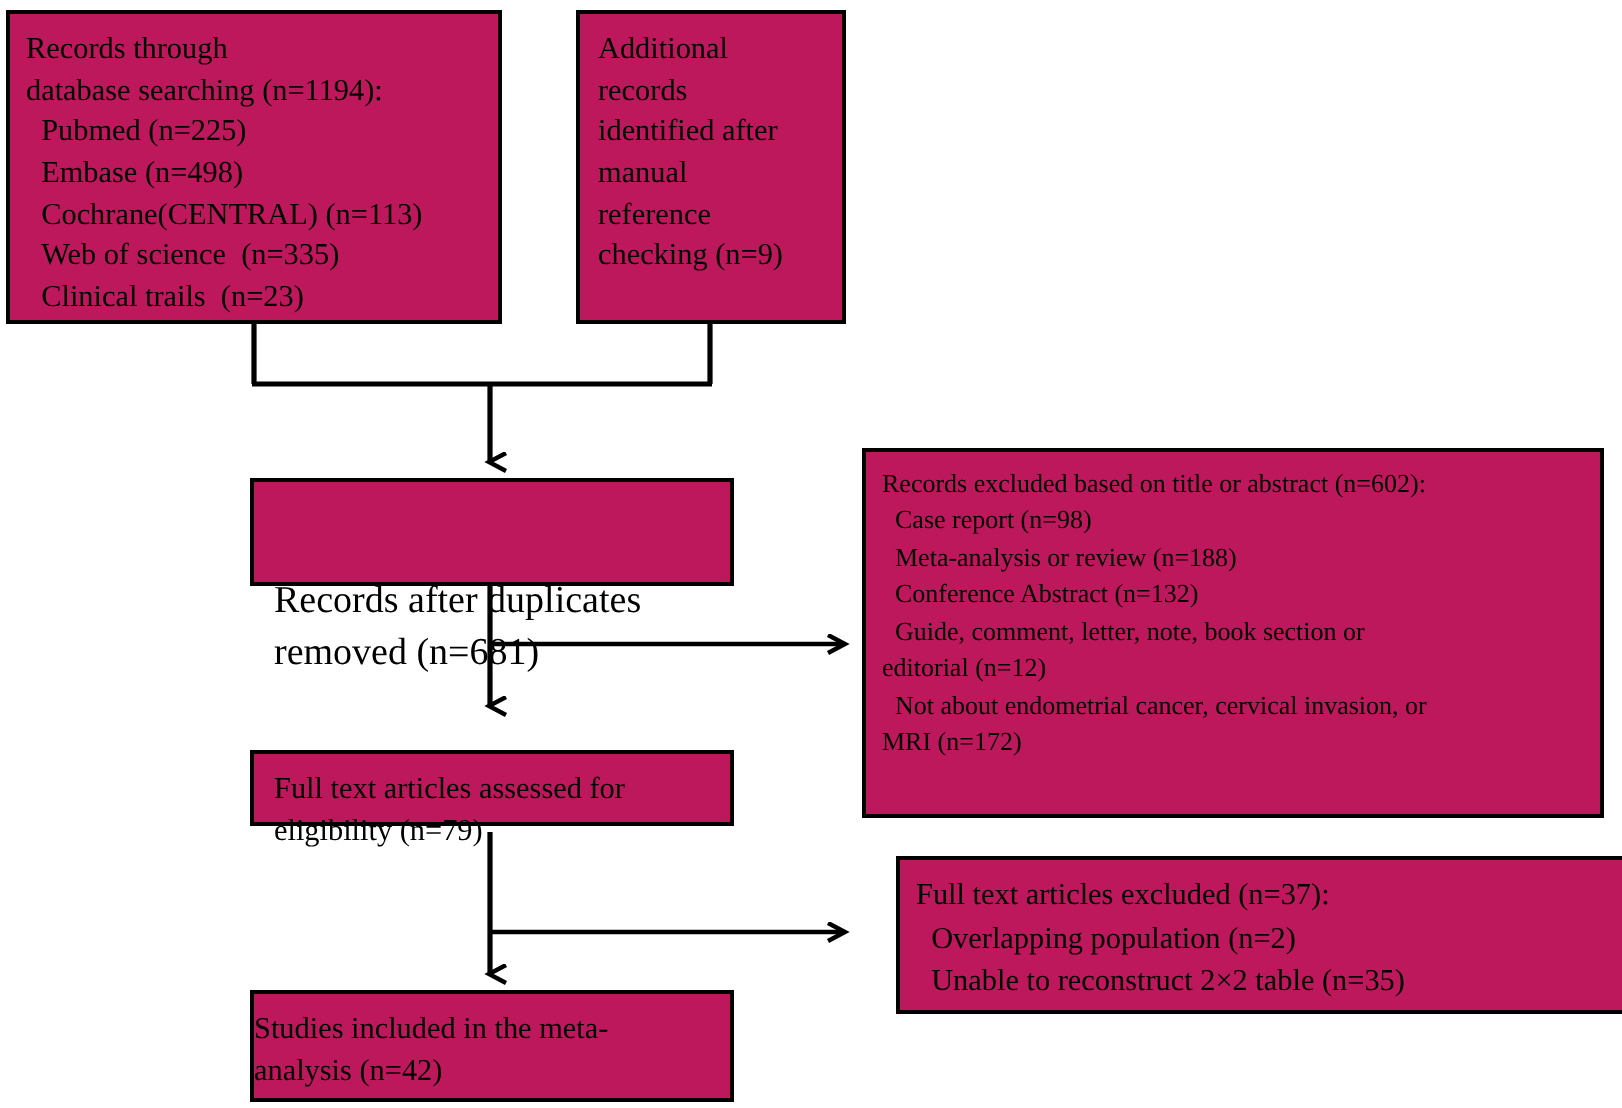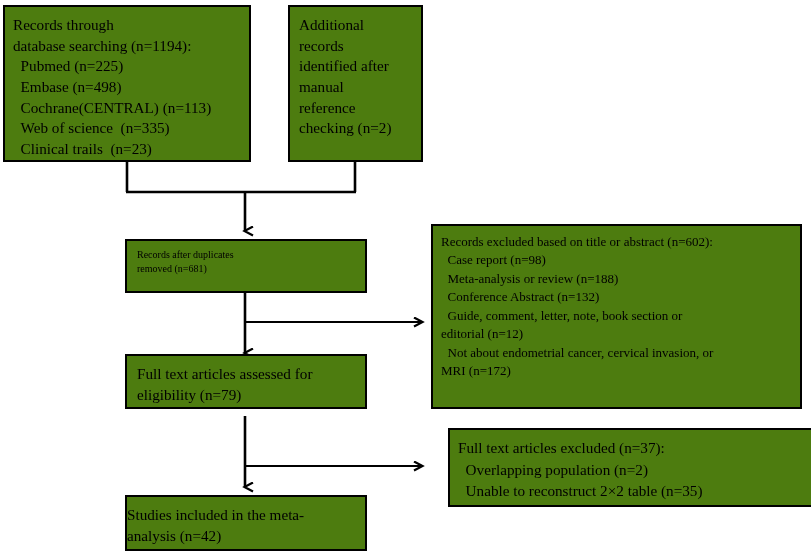--- a/index.html
+++ b/index.html
@@ -13,21 +13,21 @@
     height: 554px;
     background: #ffffff;
     font-family: "Liberation Serif", "DejaVu Serif", serif;
     color: #000000;
     overflow: hidden;
   }
   .box {
     position: absolute;
     box-sizing: border-box;
     border: 2px solid #000000;
-    background: #4d7c0f;
+    background: #be185d;
   }
   .box .txt {
     display: block;
     white-space: pre-wrap;
     line-height: 1.36;
   }
   
   #box-db-search {
     left: 3px; top: 5px; width: 248px; height: 157px;
   }
@@ -41,24 +41,25 @@
   #box-additional .txt {
     padding: 8px 4px 0 9px;
     font-size: 15.2px;
   }
   
   #box-dedup {
     left: 125px; top: 239px; width: 242px; height: 54px;
   }
   #box-dedup .txt {
     padding: 7px 6px 0 10px;
-    font-size: 10px;
+    font-size: 19px;
+    margin-top: 40px;
   }
   #box-fulltext {
-    left: 125px; top: 354px; width: 242px; height: 55px;
+    left: 125px; top: 375px; width: 242px; height: 38px;
   }
   #box-fulltext .txt {
     padding: 8px 6px 0 10px;
     font-size: 15.2px;
   }
   #box-included {
     left: 125px; top: 495px; width: 242px; height: 56px;
   }
   #box-included .txt {
     padding: 8px 6px 0 0;
@@ -135,21 +136,21 @@
   Web of science  (n=335)
   Clinical trails  (n=23)</span>
   </div>
 
   <div class="box" id="box-additional">
     <span class="txt">Additional
 records
 identified after
 manual
 reference
-checking (n=2)</span>
+checking (n=9)</span>
   </div>
 
   <div class="box" id="box-dedup">
     <span class="txt">Records after duplicates
 removed (n=681)</span>
   </div>
 
   <div class="box" id="box-excluded-title">
     <span class="txt">Records excluded based on title or abstract (n=602):
   Case report (n=98)

